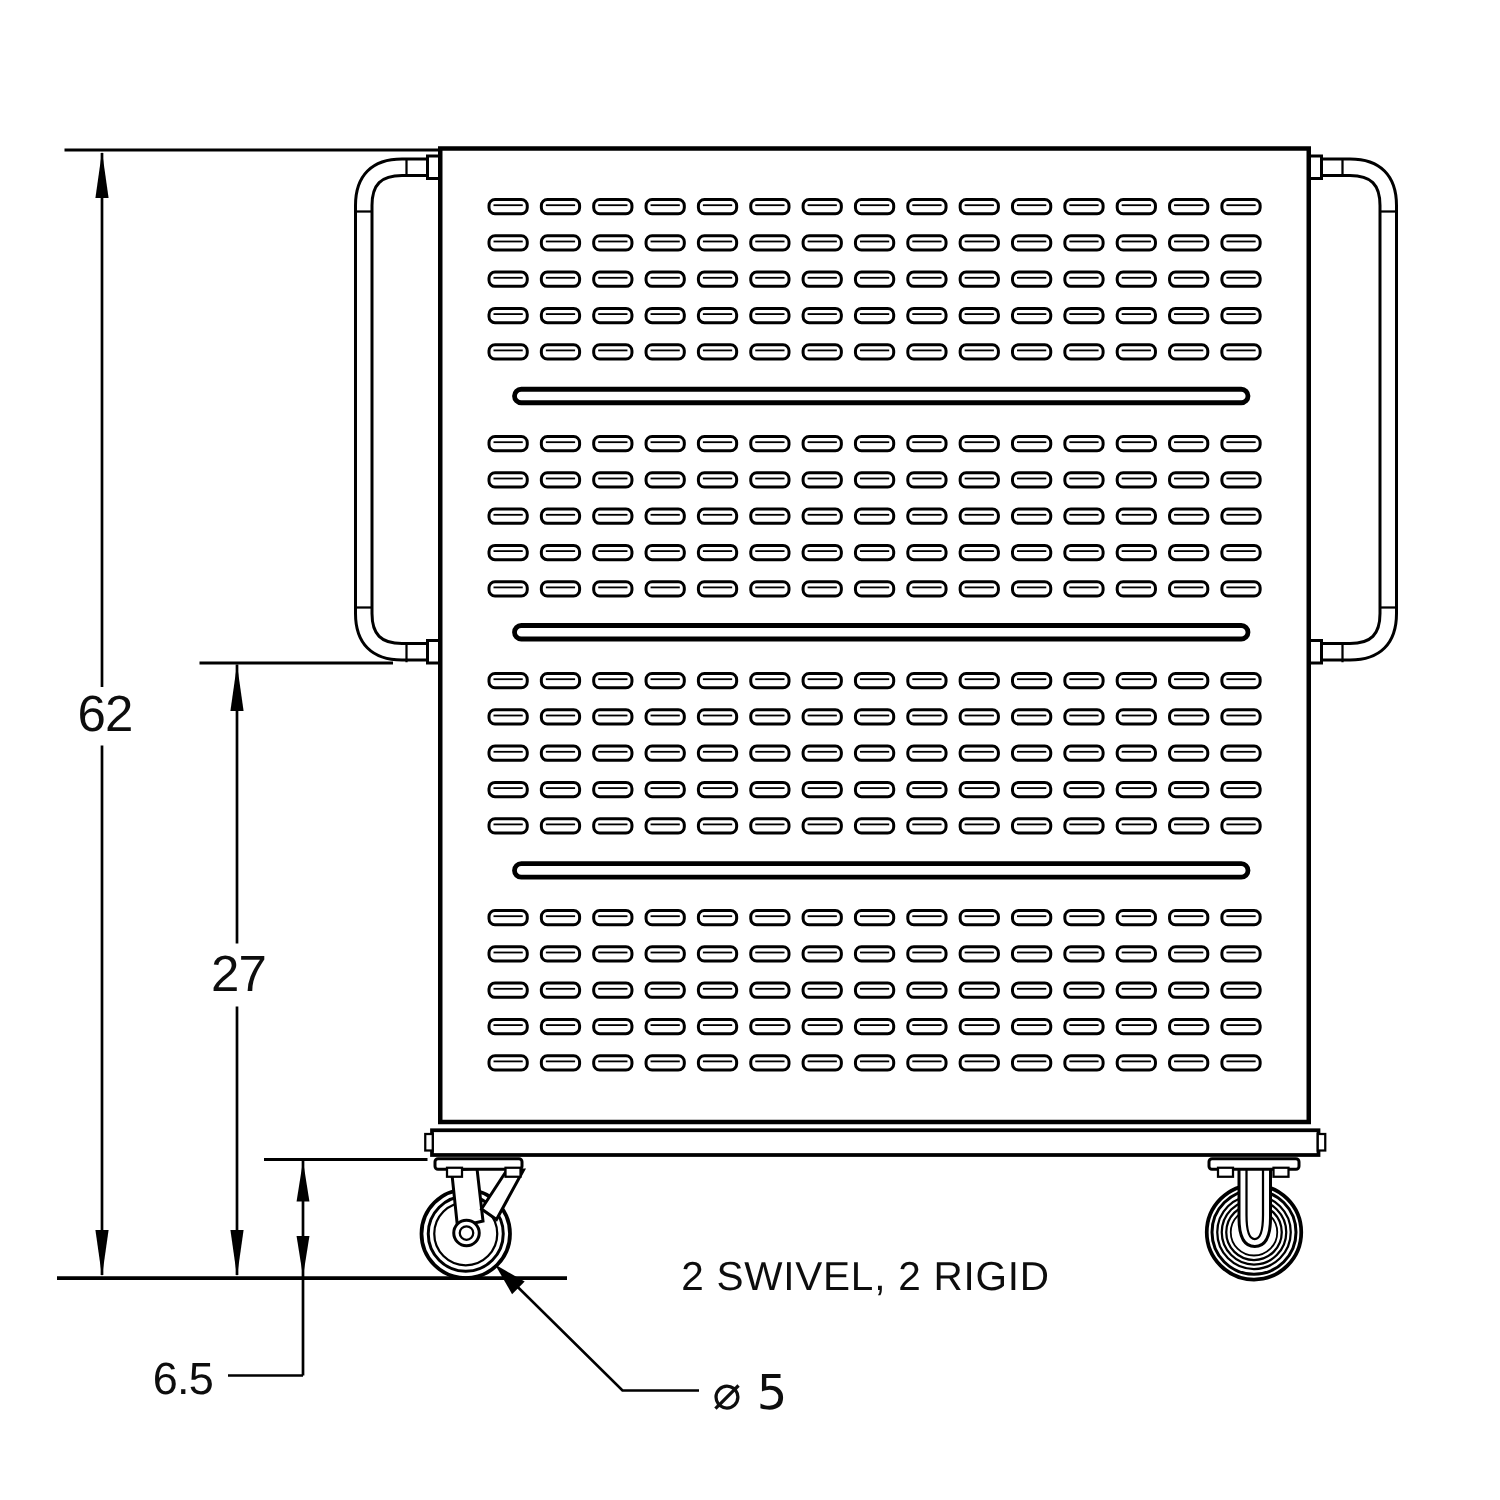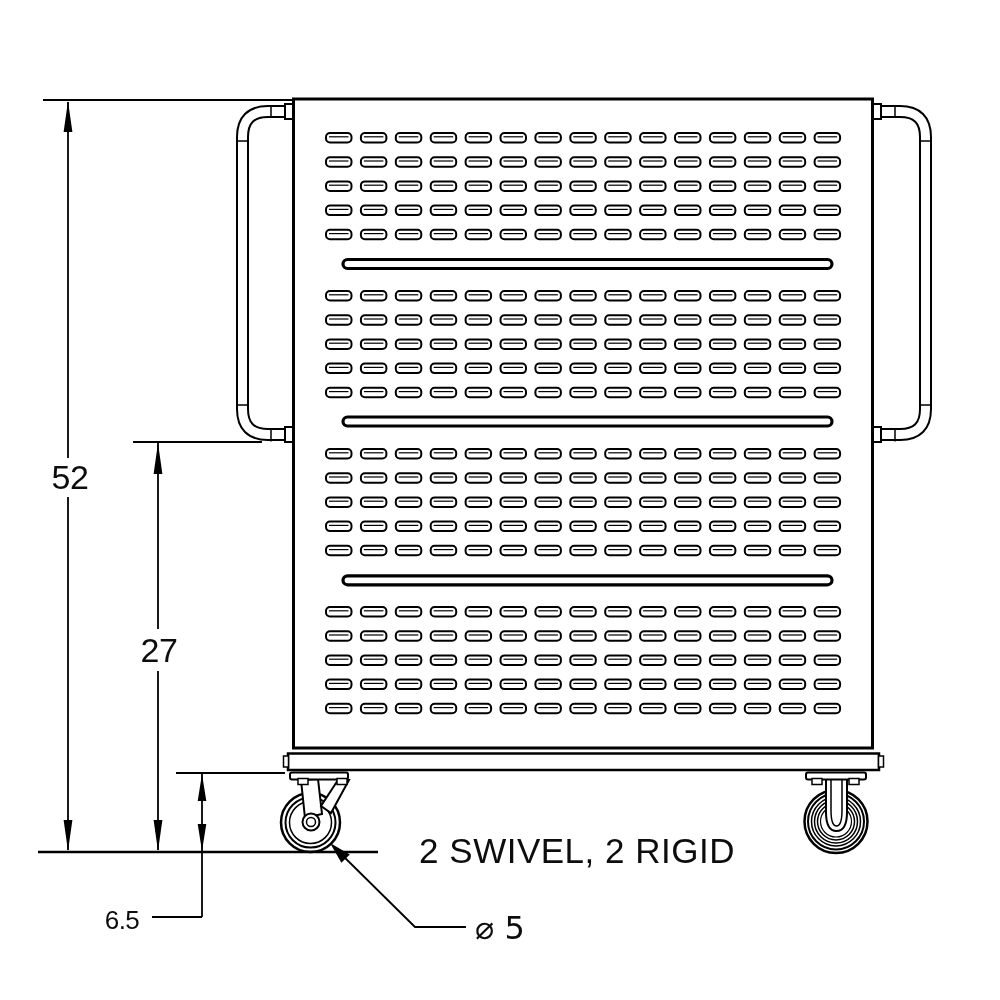--- a/index.html
+++ b/index.html
@@ -2,24 +2,24 @@
 <html><head>
 <meta charset="utf-8">
 <style>
   html,body{margin:0;padding:0;background:#fff;}
   #canvas{position:relative;width:1000px;height:1000px;background:#fff;overflow:hidden;
           font-family:"Liberation Sans","DejaVu Sans",sans-serif;color:#000;}
   #drawing{position:absolute;left:0;top:0;}
   .lbl{position:absolute;transform:translate(-50%,-50%);white-space:nowrap;
        color:#0d0d0d;letter-spacing:-0.5px;}
   .dim-lbl{font-size:34px;}
-  .dim-lbl-small{font-size:26px;}
+  .dim-lbl-small{font-size:30px;}
   .dia-lbl{font-size:32px;transform:translate(0,-50%);
            font-family:"DejaVu Sans","Liberation Sans",sans-serif;letter-spacing:0;}
-  .note{font-size:35px;letter-spacing:0.5px;text-align:center;line-height:34px;}
+  .note{font-size:27px;letter-spacing:0.5px;text-align:center;line-height:34px;}
 </style>
 </head>
 <body>
 
 <div id="canvas">
 
   <svg id="drawing" width="1000" height="1000" viewBox="0 0 1000 1000">
 
     <g>
 
@@ -712,21 +712,21 @@
       <polygon points="202,851 197.7,824 206.3,824" fill="#000"></polygon>
       <line x1="152" y1="917" x2="202" y2="917" stroke="#000" stroke-width="1.8"></line>
     </g>
 
     <g>
       <polyline points="336,849 415,927 466,927" fill="none" stroke="#000" stroke-width="1.8"></polyline>
       <polygon points="330,843 341.4,862.8 349.8,854.4" fill="#000"></polygon>
     </g>
   </svg>
 
-  <div class="lbl dim-lbl" style="left:70px;top:477px;">52</div>
+  <div class="lbl dim-lbl" style="left:70px;top:477px;">62</div>
 
   <div class="lbl dim-lbl" style="left:159px;top:650px;">27</div>
 
   <div class="lbl dim-lbl-small" style="left:122px;top:920px;">6.5</div>
 
   <div class="lbl dia-lbl" style="left:475px;top:928px;transform:translate(0,-50%);">⌀ 5</div>
 
   <div class="lbl note" style="left:577px;top:851px;">
     <div>2 SWIVEL, 2 RIGID</div>
   </div>

